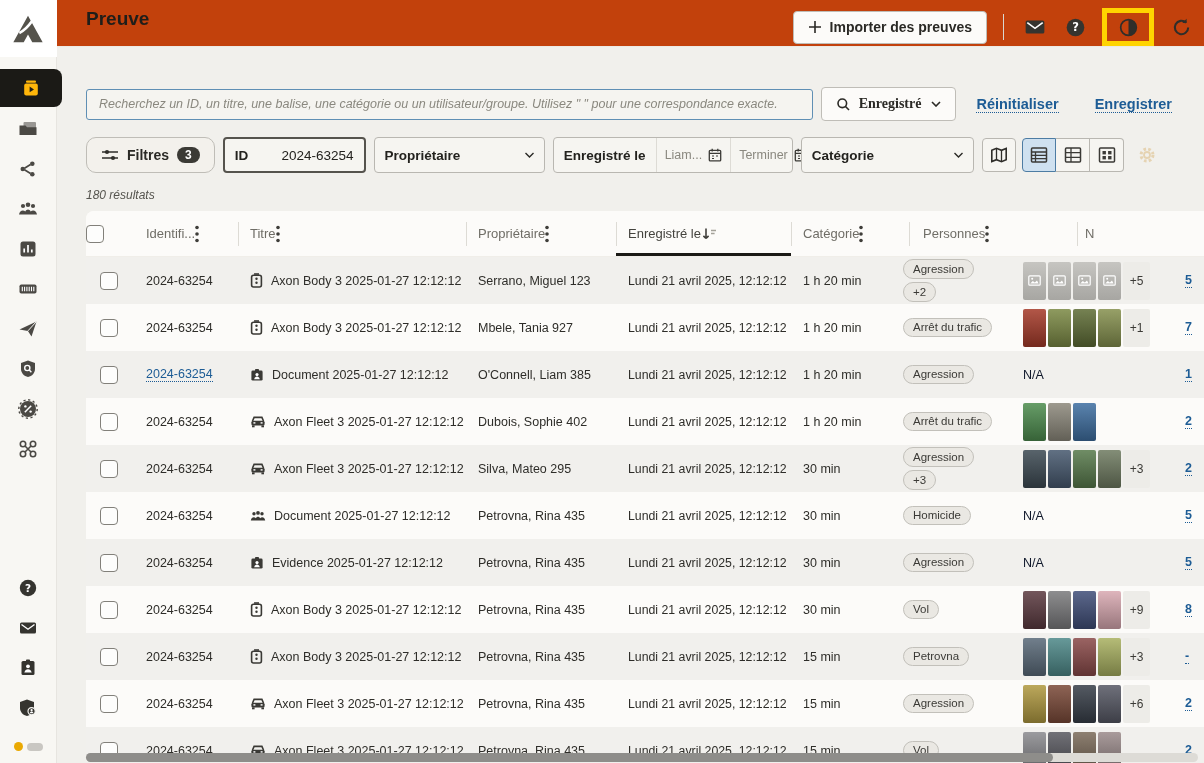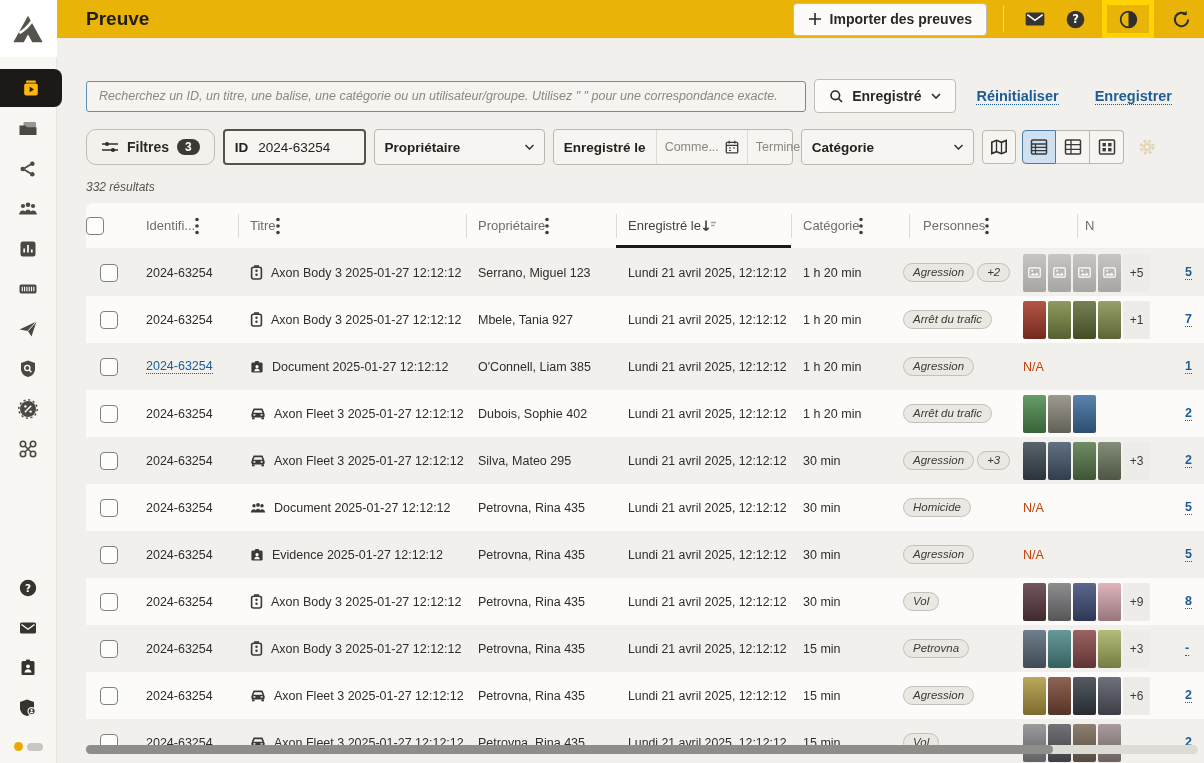--- a/index.html
+++ b/index.html
@@ -14,45 +14,45 @@
   .logo-box{ width:57px; height:57px; background:#ffffff; display:flex; align-items:center; justify-content:center;}
   .nav-top{ display:flex; flex-direction:column; align-items:center; margin-top:12px; width:100%;}
   .nav-item{ width:57px; height:40px; display:flex; align-items:center; justify-content:center; cursor:pointer;}
   .nav-item.active{ width:62px; height:38px; background:#1b1a16; border-radius:0 8px 8px 0; margin-bottom:2px; align-self:flex-start;}
   .nav-bottom{ margin-top:auto; display:flex; flex-direction:column; align-items:center; width:100%;}
   .side-dots{ display:flex; align-items:center; gap:4px; margin:14px 0 12px 0; align-self:flex-start; margin-left:14px;}
   .dot-y{ width:9px; height:9px; border-radius:50%; background:#eaa902;}
   .dot-g{ width:16px; height:8px; border-radius:4px; background:#c9c7c2;}
   
   .main{ flex:1; display:flex; flex-direction:column; min-width:0;}
-  .topbar{ height:48px; background:#eab308; display:flex; align-items:center; padding:0 8px 0 29px; border-bottom:1px solid #eceae5;}
+  .topbar{ height:48px; background:#c2410c; display:flex; align-items:flex-start; padding:8px 8px 0 29px; border-bottom:1px solid #eceae5;}
   .page-title{ font-size:19px; font-weight:bold; color:#1f1e1a;}
   .topbar-right{ margin-left:auto; display:flex; align-items:center; gap:10px;}
   .btn{ display:inline-flex; align-items:center; gap:8px; background:#fcfbf9; border:1px solid #bfbdb7;
     border-radius:4px; font-size:14px; font-weight:bold; color:#2a2925; padding:0 14px; height:33px; cursor:pointer;}
   .v-div{ width:1px; height:26px; background:#d9d7d1; margin:0 6px;}
   .icon-btn{ width:30px; height:30px; display:flex; align-items:center; justify-content:center; cursor:pointer; background:none; border:none;}
   .hl-box{ border:5px solid #ffd400; padding:2px 9px; display:flex; align-items:center; justify-content:center; margin:0 2px;}
   
   .content{ flex:1; position:relative; padding:40px 0 0 29px; min-width:0;}
   .row-pad{ padding-right:32px;}
   .search-row{ display:flex; align-items:center;}
   .search-input{ width:740px; height:31px; border:1px solid #5f8fb4; border-radius:3px; background:#f5f4f0;
     font-family:"Liberation Sans",sans-serif; font-style:italic; font-size:12.5px; color:#55544e; padding:0 12px; outline:none;}
   .search-input::placeholder{ color:#8a887f; font-style:italic;}
-  .saved-btn{ margin-left:8px; height:34px;}
+  .saved-btn{ margin-left:8px; height:34px;font-family:Liberation Serif, serif;}
   .caret{ margin-left:2px;}
   .link{ font-size:14.5px; font-weight:bold; color:#1d5c95; border-bottom:1px dotted #1d5c95; cursor:pointer; text-decoration:none;}
   .link.reset{ margin-left:20px;}
   .link.save{ margin-left:36px;}
   
   .filter-row{ display:flex; align-items:center; margin-top:16px; gap:8px;}
   .filters-btn{ height:36px; background:#f3f1ec;border-radius:10px;}
   .badge{ background:#3b3a35; color:#fff; font-size:12px; font-weight:bold; border-radius:999px; padding:2px 8px; line-height:1;}
-  .fgroup{ height:36px; border:1px solid #b9b7b1; border-radius:4px; background:#f6f5f1; display:flex; align-items:center;}
+  .fgroup{ height:36px; border:1px solid #b9b7b1; border-radius:4px; background:#f6f5f1; display:flex; align-items:center;justify-content:space-between;}
   .fgroup.id-g{ border:2px solid #55534d; width:154px;}
   .fgroup .flabel{ font-size:13.5px; font-weight:bold; padding:0 10px; white-space:nowrap;}
   .fgroup .fvalue{ font-size:13.5px; color:#23221e; padding-right:10px; white-space:nowrap;}
   .fgroup.owner-g{ width:185px; justify-content:space-between;}
   .fgroup.cat-g{ width:187px; justify-content:space-between;}
   .fgroup .fcaret{ padding-right:10px;}
   .date-g{ width:240px;}
   .date-field{ display:flex; align-items:center; gap:6px; padding:0 8px; height:100%; border-left:1px solid #dddbd5;}
   .date-ph{ font-size:12.5px; color:#8a887f; white-space:nowrap;}
   .view-area{ margin-left:auto; display:flex; align-items:center; gap:6px; padding-right:14px;}
@@ -84,28 +84,28 @@
   .thead .col:not(.col-cb):not(.col-id)::before{ content:""; position:absolute; left:0; top:11px; height:24px; width:1px; background:#dddbd5;}
   .thead .col.sorted::after{ content:""; position:absolute; left:0; right:0; bottom:0; height:3px; background:#1b1a16;}
   .thead .col.sorted .th-label{ color:#44433e;}
   .cb{ width:18px; height:18px; border:1.5px solid #82807a; border-radius:4px; background:#fdfdfc; cursor:pointer;}
   .trow{ height:47px; display:flex; align-items:center;}
   .trow.odd{ background:#f1f0ed;}
   .cell-txt{ font-size:12.5px; color:#2e2d29; white-space:nowrap;}
   .id-link{ color:#1d5c95; border-bottom:1px dotted #1d5c95; cursor:pointer;}
   .ticon{ display:flex; align-items:center; margin-right:8px; flex:0 0 auto;}
   .col-rec .cell-txt{ font-size:12.3px;}
-  .chips{ display:flex; flex-direction:row; align-items:flex-start; gap:3px;font-style:italic;}
+  .chips{ display:flex; flex-direction:column; align-items:flex-start; gap:3px;}
   .chip{ font-size:11.5px; color:#3b3a36; background:#eae8e3; border:1px solid #c2c0ba; border-radius:10px; padding:1.5px 9px; line-height:1.3; white-space:nowrap;}
   .thumbs{ display:flex; align-items:center;}
   .thumb{ width:23px; height:38px; border-radius:2px; margin-right:2px; display:flex; align-items:center; justify-content:center; cursor:pointer; flex:0 0 auto;}
   .thumb.ph{ background:linear-gradient(#c6c5c1,#a7a6a2);}
   .thumb-extra{ width:27px; height:38px; background:#edece8; border-radius:2px; display:flex; align-items:center; justify-content:center;
     font-size:12px; color:#3b3a36; cursor:pointer; flex:0 0 auto;}
-  .na{ font-size:12.5px; color:#c2410c;}
+  .na{ font-size:12.5px; color:#0f172a;}
   .n-link{ font-size:12.5px; font-weight:bold; color:#1d5c95; border-bottom:1px dotted #1d5c95; cursor:pointer;}
   
   .hscroll{ position:absolute; left:29px; right:6px; bottom:12px; height:9px; border-radius:5px; background:#dddbd6; z-index:8;}
   .hthumb{ position:absolute; left:0; top:0; height:9px; width:87%; border-radius:5px; background:#8e8d8a; cursor:grab;}
   svg{ display:block;}
 </style>
 </head>
 <body>
 
 <aside class="sidebar">
@@ -330,21 +330,21 @@
       <div class="fgroup owner-g">
         <span class="flabel">Propriétaire</span>
         <svg class="fcaret" width="20" height="6" viewBox="0 0 10 6">
           <path d="M1 1l4 4 4-4" stroke="#2a2925" stroke-width="1.4" fill="none" transform="translate(0.5,0)"></path>
         </svg>
       </div>
 
       <div class="fgroup date-g">
         <span class="flabel">Enregistré le</span>
         <div class="date-field">
-          <span class="date-ph">Comme...</span>
+          <span class="date-ph">Liam...</span>
           <svg width="14" height="14" viewBox="0 0 14 14">
             <rect x="1.3" y="2.3" width="11.4" height="10.6" rx="1" fill="none" stroke="#3b3a36" stroke-width="1.3"></rect>
             <path d="M1.3 5.4h11.4M4.2 0.8v2.6M9.8 0.8v2.6" stroke="#3b3a36" stroke-width="1.3"></path>
             <path d="M4 8h2M8 8h2M4 10.5h2" stroke="#3b3a36" stroke-width="1.1"></path>
           </svg>
         </div>
         <div class="date-field">
           <span class="date-ph">Terminer</span>
           <svg width="14" height="14" viewBox="0 0 14 14">
             <rect x="1.3" y="2.3" width="11.4" height="10.6" rx="1" fill="none" stroke="#3b3a36" stroke-width="1.3"></rect>
@@ -394,21 +394,21 @@
         </div>
         <span class="gear-faint">
           <svg width="22" height="22" viewBox="0 0 22 22">
             <circle cx="11" cy="11" r="6" fill="none" stroke="#c98a20" stroke-width="3" stroke-dasharray="2.6 2.2"></circle>
             <circle cx="11" cy="11" r="3" fill="none" stroke="#c98a20" stroke-width="1.8"></circle>
           </svg>
         </span>
       </div>
     </div>
 
-    <div class="results">332 résultats</div>
+    <div class="results">180 résultats</div>
 
     <div class="table-card">
       <div class="thead">
         <div class="col col-cb">
             <span class="cb"></span>
           </div>
         <div class="col col-id">
           <span class="th-label">Identifi...</span>
           <svg width="4" height="18" viewBox="0 0 4 18" fill="#3f3e3a">
               <circle cx="2" cy="2.5" r="1.8"></circle>

